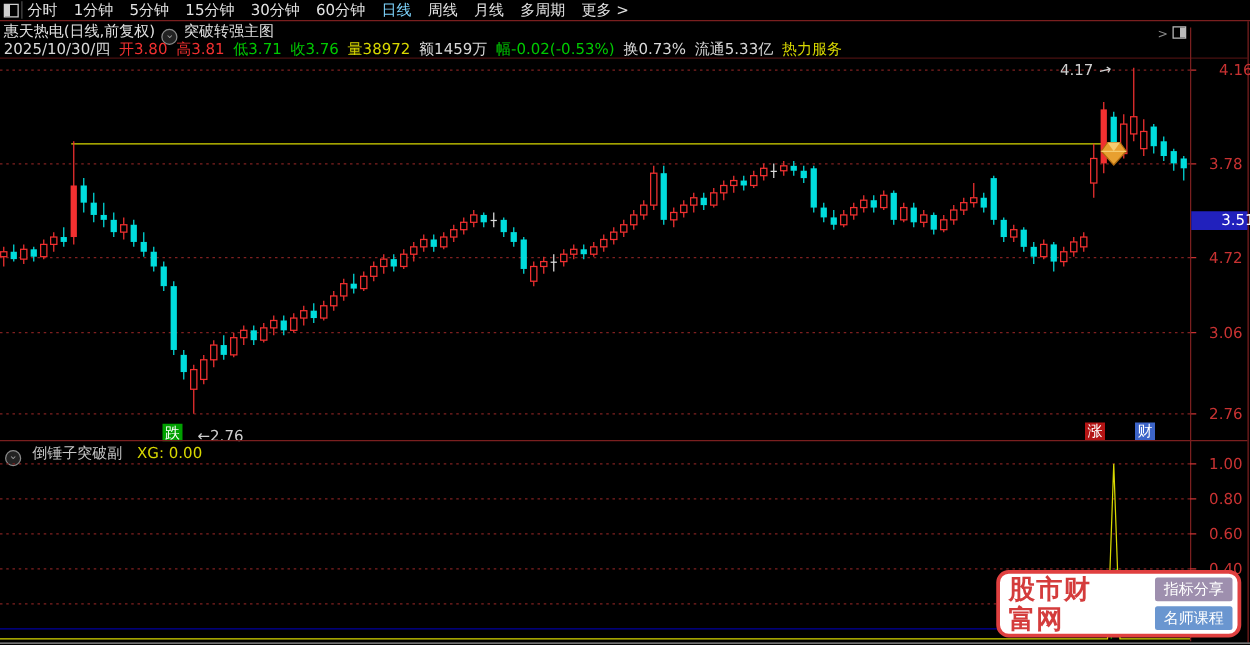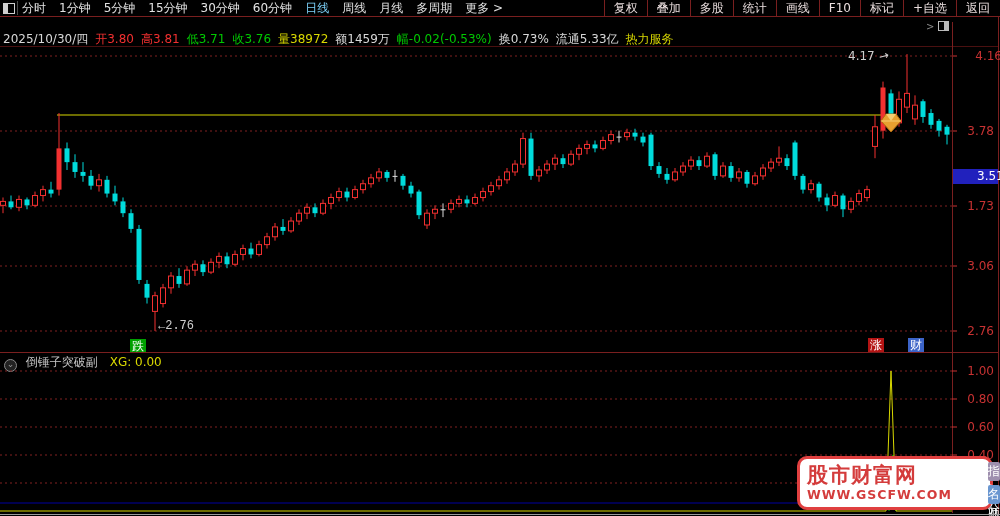--- a/index.html
+++ b/index.html
@@ -60,34 +60,26 @@
 <body>
 
 <div id="app">
 
   <div id="toolbar">
     <span class="win-icon">
         <div></div>
       </span>
     <span id="tb-sep"></span>
     <span id="tb-left"><span class="tb-item">分时</span><span class="tb-item">1分钟</span><span class="tb-item">5分钟</span><span class="tb-item">15分钟</span><span class="tb-item">30分钟</span><span class="tb-item">60分钟</span><span class="tb-item active">日线</span><span class="tb-item">周线</span><span class="tb-item">月线</span><span class="tb-item">多周期</span><span class="tb-item">更多 &gt;</span></span>
-    <span id="tb-right">
-        <span class="tb-btn">复权</span>
-        <span class="tb-btn">叠加</span>
-        <span class="tb-btn">多股</span>
-        <span class="tb-btn">统计</span>
-        <span class="tb-btn">画线</span>
-        <span class="tb-btn">F10</span>
-        <span class="tb-btn">标记</span>
-        <span class="tb-btn">+自选</span>
-        <span class="tb-btn">返回</span>
-      </span>
   </div>
   <div id="tb-hr"></div>
 
+  <div id="titlebar">
+    <span>惠天热电(日线,前复权)</span><span class="circ-icon">⌄</span><span>突破转强主图</span>
+  </div>
   <div id="title-right">
     <span>&gt;</span><span class="mini-pane"><div></div></span>
   </div>
 
   <div id="infobar"><span style="color: rgb(216, 216, 216);">2025/10/30/四</span><span style="color: rgb(242, 48, 48);">开3.80</span><span style="color: rgb(242, 48, 48);">高3.81</span><span style="color: rgb(0, 200, 0);">低3.71</span><span style="color: rgb(0, 200, 0);">收3.76</span><span style="color: rgb(216, 216, 0);">量38972</span><span style="color: rgb(216, 216, 216);">额1459万</span><span style="color: rgb(0, 200, 0);">幅-0.02(-0.53%)</span><span style="color: rgb(216, 216, 216);">换0.73%</span><span style="color: rgb(216, 216, 216);">流通5.33亿</span><span style="color: rgb(216, 216, 0);">热力服务</span></div>
   <div id="chart-topline"></div>
 
   <svg id="main-svg" width="1000" height="306" viewBox="0 47 1000 306">
       <line x1="0" y1="56" x2="952" y2="56" stroke="#802020" stroke-width="1" stroke-dasharray="2 3"></line>
       <line x1="952" y1="56" x2="957" y2="56" stroke="#c83232" stroke-width="1"></line>
@@ -340,31 +332,31 @@
       <rect x="944.5" y="126.78000000000009" width="5" height="7.8559999999999945" fill="#00dcdc"></rect>
       <polygon points="881,121 886,114 896,114 901,121 891,132" fill="#e8a030" stroke="#b06a10" stroke-width="1"></polygon>
       <polygon points="886,114 891,121 896,114" fill="#f6cc70"></polygon>
       <line x1="881" y1="121" x2="901" y2="121" stroke="#f6cc70" stroke-width="1"></line>
     </svg>
 
   <div class="annot" id="annot-high" style="left: 848px; top: 49px;">
     <span>4.17</span>
     <span class="arr">→</span>
   </div>
-  <div class="annot" id="annot-low" style="left: 158px; top: 319px; font-family: Liberation Mono, monospace;">←2.76</div>
+  <div class="annot" id="annot-low" style="left: 158px; top: 342px;">←2.76</div>
   <div class="mark-badge" id="badge-fall" style="left: 130px; top: 339px; background: rgb(0, 160, 0);">跌</div>
   <div class="mark-badge" id="badge-rise" style="left: 868px; top: 338px; background: rgb(180, 20, 20);">涨</div>
   <div class="mark-badge" id="badge-wealth" style="left: 908px; top: 338px; background: rgb(60, 100, 200);">财</div>
 
   <div class="vline" id="axis-vline" style="left:952px;top:22px;height:491px;"></div>
   <div class="vline" id="right-vline" style="left:998px;top:17px;height:497px;"></div>
   <div id="main-axis-labels">
       <div class="y-label" style="left: 966px; top: 49px;">4.16</div>
       <div class="y-label" style="left: 958px; top: 124px;">3.78</div>
-      <div class="y-label" style="left: 958px; top: 199px;">1.73</div>
+      <div class="y-label" style="left: 958px; top: 199px;">4.72</div>
       <div class="y-label" style="left: 958px; top: 259px;">3.06</div>
       <div class="y-label" style="left: 958px; top: 324px;">2.76</div>
     </div>
   <div id="cursor-box" style="top: 169px; padding-left: 24px;">3.51</div>
 
   <div id="ind-sep"></div>
   <div id="ind-header">
     <span class="circ-icon" style="margin-left:0;">⌄</span>
     <span id="ind-name">倒锤子突破副</span>
     <span id="xg-label">XG: 0.00</span>
@@ -387,21 +379,20 @@
   <div id="ind-axis-labels">
       <div class="y-label" style="left: 958px; top: 364px;">1.00</div>
       <div class="y-label" style="left: 958px; top: 392px; text-align: right;">0.80</div>
       <div class="y-label" style="left: 958px; top: 420px;">0.60</div>
       <div class="y-label" style="left: 958px; top: 448px;">0.40</div>
     </div>
 
   <div id="watermark">
     <div id="wm-left">
       <div id="wm-title">股市财富网</div>
-      <div id="wm-url">WWW.GSCFW.COM</div>
     </div>
     <div id="wm-right">
       <div class="wm-badge" id="wm-b1" style="background: rgb(158, 143, 174);">指标分享</div>
       <div class="wm-badge" id="wm-b2" style="background: rgb(106, 150, 208);">名师课程</div>
     </div>
   </div>
 
   <div id="bottom-line"></div>
 </div>
 

